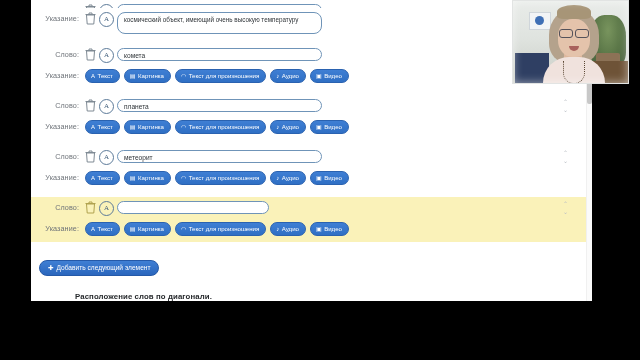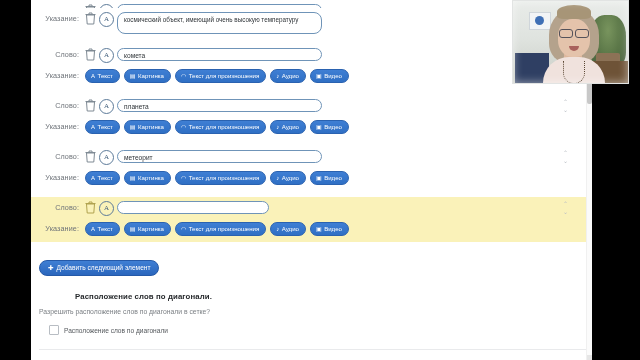--- a/index.html
+++ b/index.html
@@ -7,21 +7,21 @@
     padding: 0;
     width: 640px;
     height: 360px;
     overflow: hidden;
     background: #000;
     font-family: "Liberation Sans", sans-serif;
   }
   #screen {
     position: relative;
     width: 640px;
-    height: 360px;
+    height: 301px;
     background: #000;
     overflow: hidden;
   }
   
   #page {
     position: absolute;
     left: 31px;
     top: 0;
     width: 561px;
     height: 360px;

